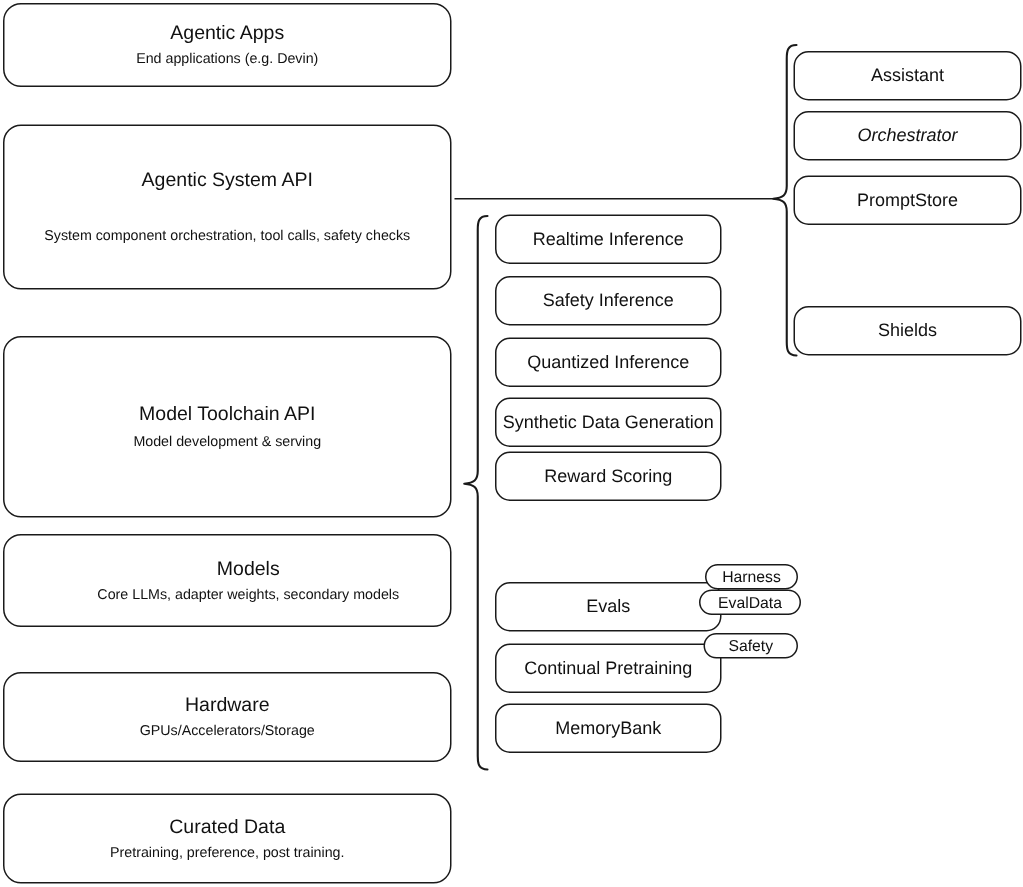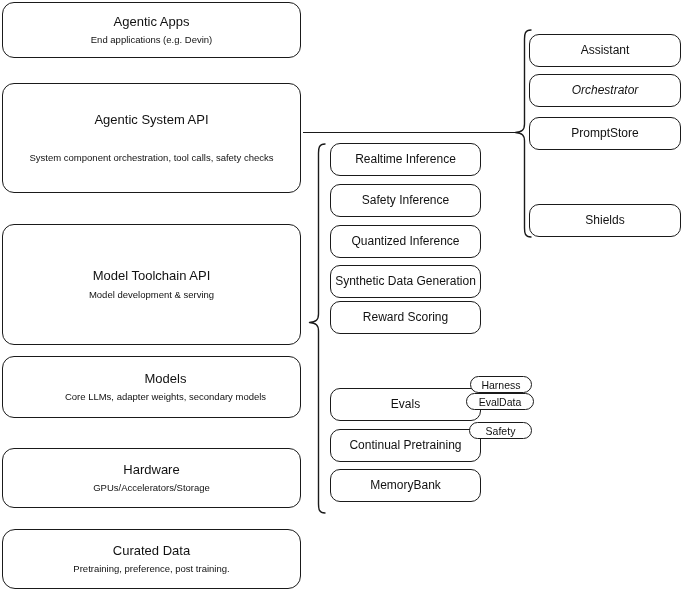--- a/index.html
+++ b/index.html
@@ -128,21 +128,21 @@
   <div class="box layer-box" style="top:356px;height:62px;padding-left:28px;">
     <div class="title">Models</div>
     <div class="subtitle">Core LLMs, adapter weights, secondary models</div>
   </div>
 
   <div class="box layer-box" style="top:448px;height:60px;">
     <div class="title">Hardware</div>
     <div class="subtitle">GPUs/Accelerators/Storage</div>
   </div>
 
-  <div class="box layer-box" style="top:529px;height:60px;border-radius:13px;">
+  <div class="box layer-box" style="top:529px;height:60px;">
     <div class="title">Curated Data</div>
     <div class="subtitle">Pretraining, preference, post training.</div>
   </div>
 
   <div class="connector" style="left:303px;top:132px;width:216px;"></div>
 
   <svg class="brace" style="left:306px;top:142px;" width="20" height="374" viewBox="0 0 20 374">
     <path d="M19 2 C13 2 12.5 6 12.5 11 L12.5 172 C12.5 178 10 180 3.5 180.5
              C10 181 12.5 183 12.5 189 L12.5 362 C12.5 367 13 371 19 371"></path>
   </svg>

